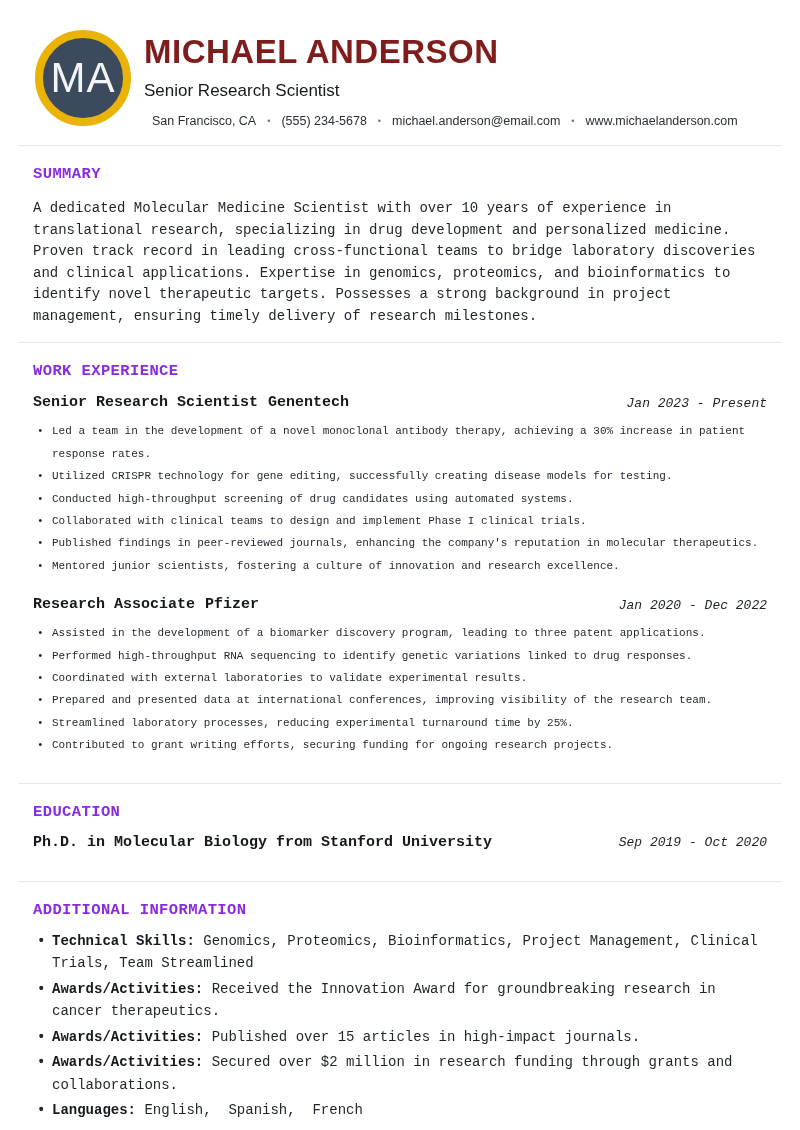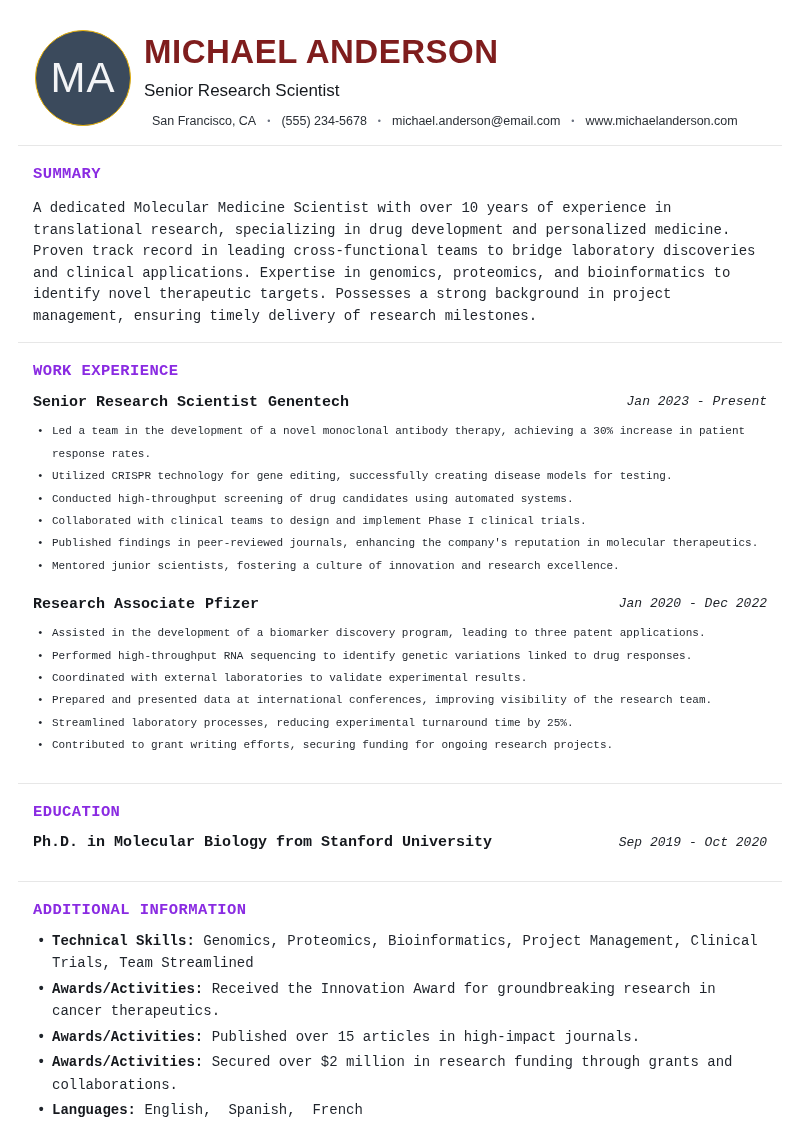--- a/index.html
+++ b/index.html
@@ -12,21 +12,21 @@
     color: #1f242b;
     position: relative;
     overflow: hidden;
   }
   
   .header { display: flex; align-items: flex-start; padding: 28px 32px 0 35px; }
   .avatar {
     width: 96px; height: 96px; flex: 0 0 96px;
     border-radius: 50%;
     background: #3b4a5c;
-    border: 1px solid #eab308;
+    border: 8px solid #eab308;
     display: flex; align-items: center; justify-content: center;
     margin-top: 2px;
   }
   .avatar-initials {
     color: #f3f4f6; font-size: 42px; letter-spacing: 1px; font-weight: 400;
     line-height: 1;
   }
   .header-text { margin-left: 13px; padding-top: 6px; min-width: 0; flex: 1; }
   .name {
     color: #7f1d1d; font-size: 33px; font-weight: bold;
@@ -46,21 +46,21 @@
   .section-heading {
     color: #8a2be2; font-size: 15.5px; font-weight: bold;
     letter-spacing: 0.4px; margin: 0;
   }
   .mt-section { margin-top: 19px; }
   .body-text { font-size: 14px; line-height: 21.5px; color: #1f242b; }
   
   .summary-text { margin-top: 15px; }
   
   .job-header {
-    display: flex; justify-content: space-between; align-items: flex-start;
+    display: flex; justify-content: space-between; align-items: flex-end;
     margin-top: 14px;
   }
   .job-header.second { margin-top: 19px; }
   .job-title-group { font-size: 15px; font-weight: bold; color: #15181d; }
   .job-company { margin-left: 10px; }
   .job-dates { font-style: italic; font-size: 13px; color: #20242a; white-space: nowrap; }
   ul.bullets { list-style: none; margin: 9px 0 0 0; padding: 0; }
   ul.bullets li {
     position: relative; padding-left: 19px;
     font-size: 11px; line-height: 22.4px; color: #1f242b;

